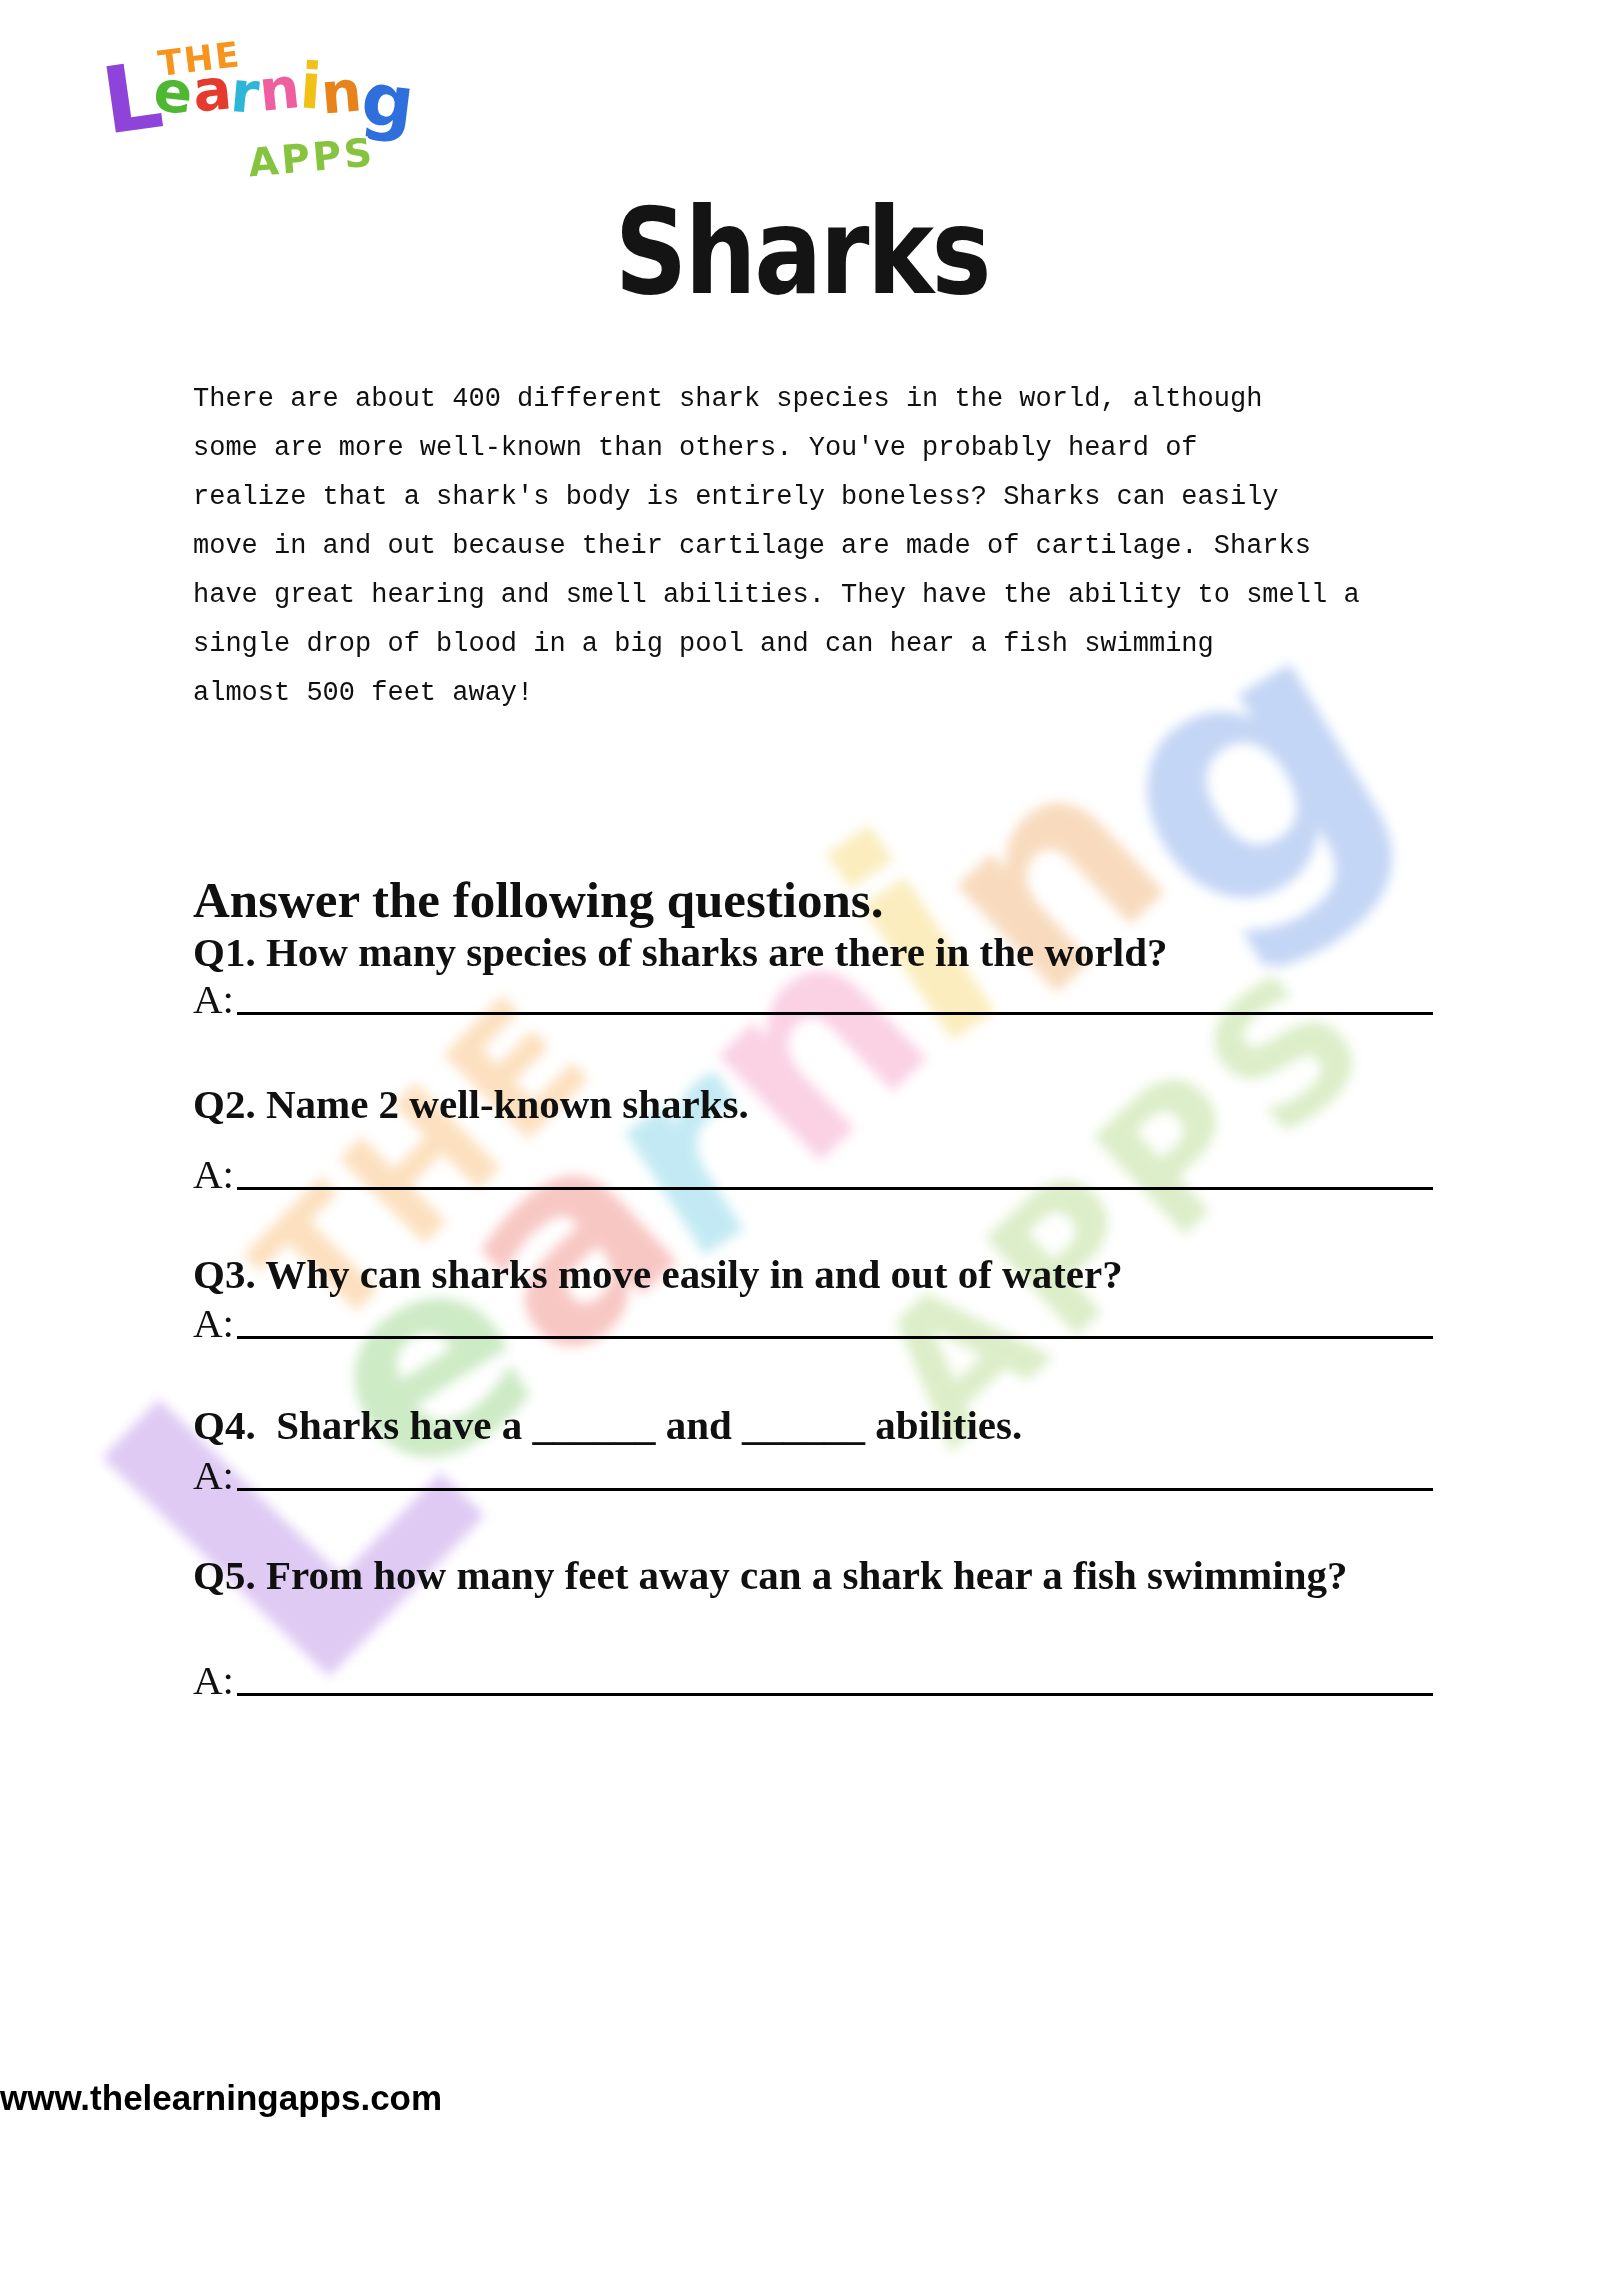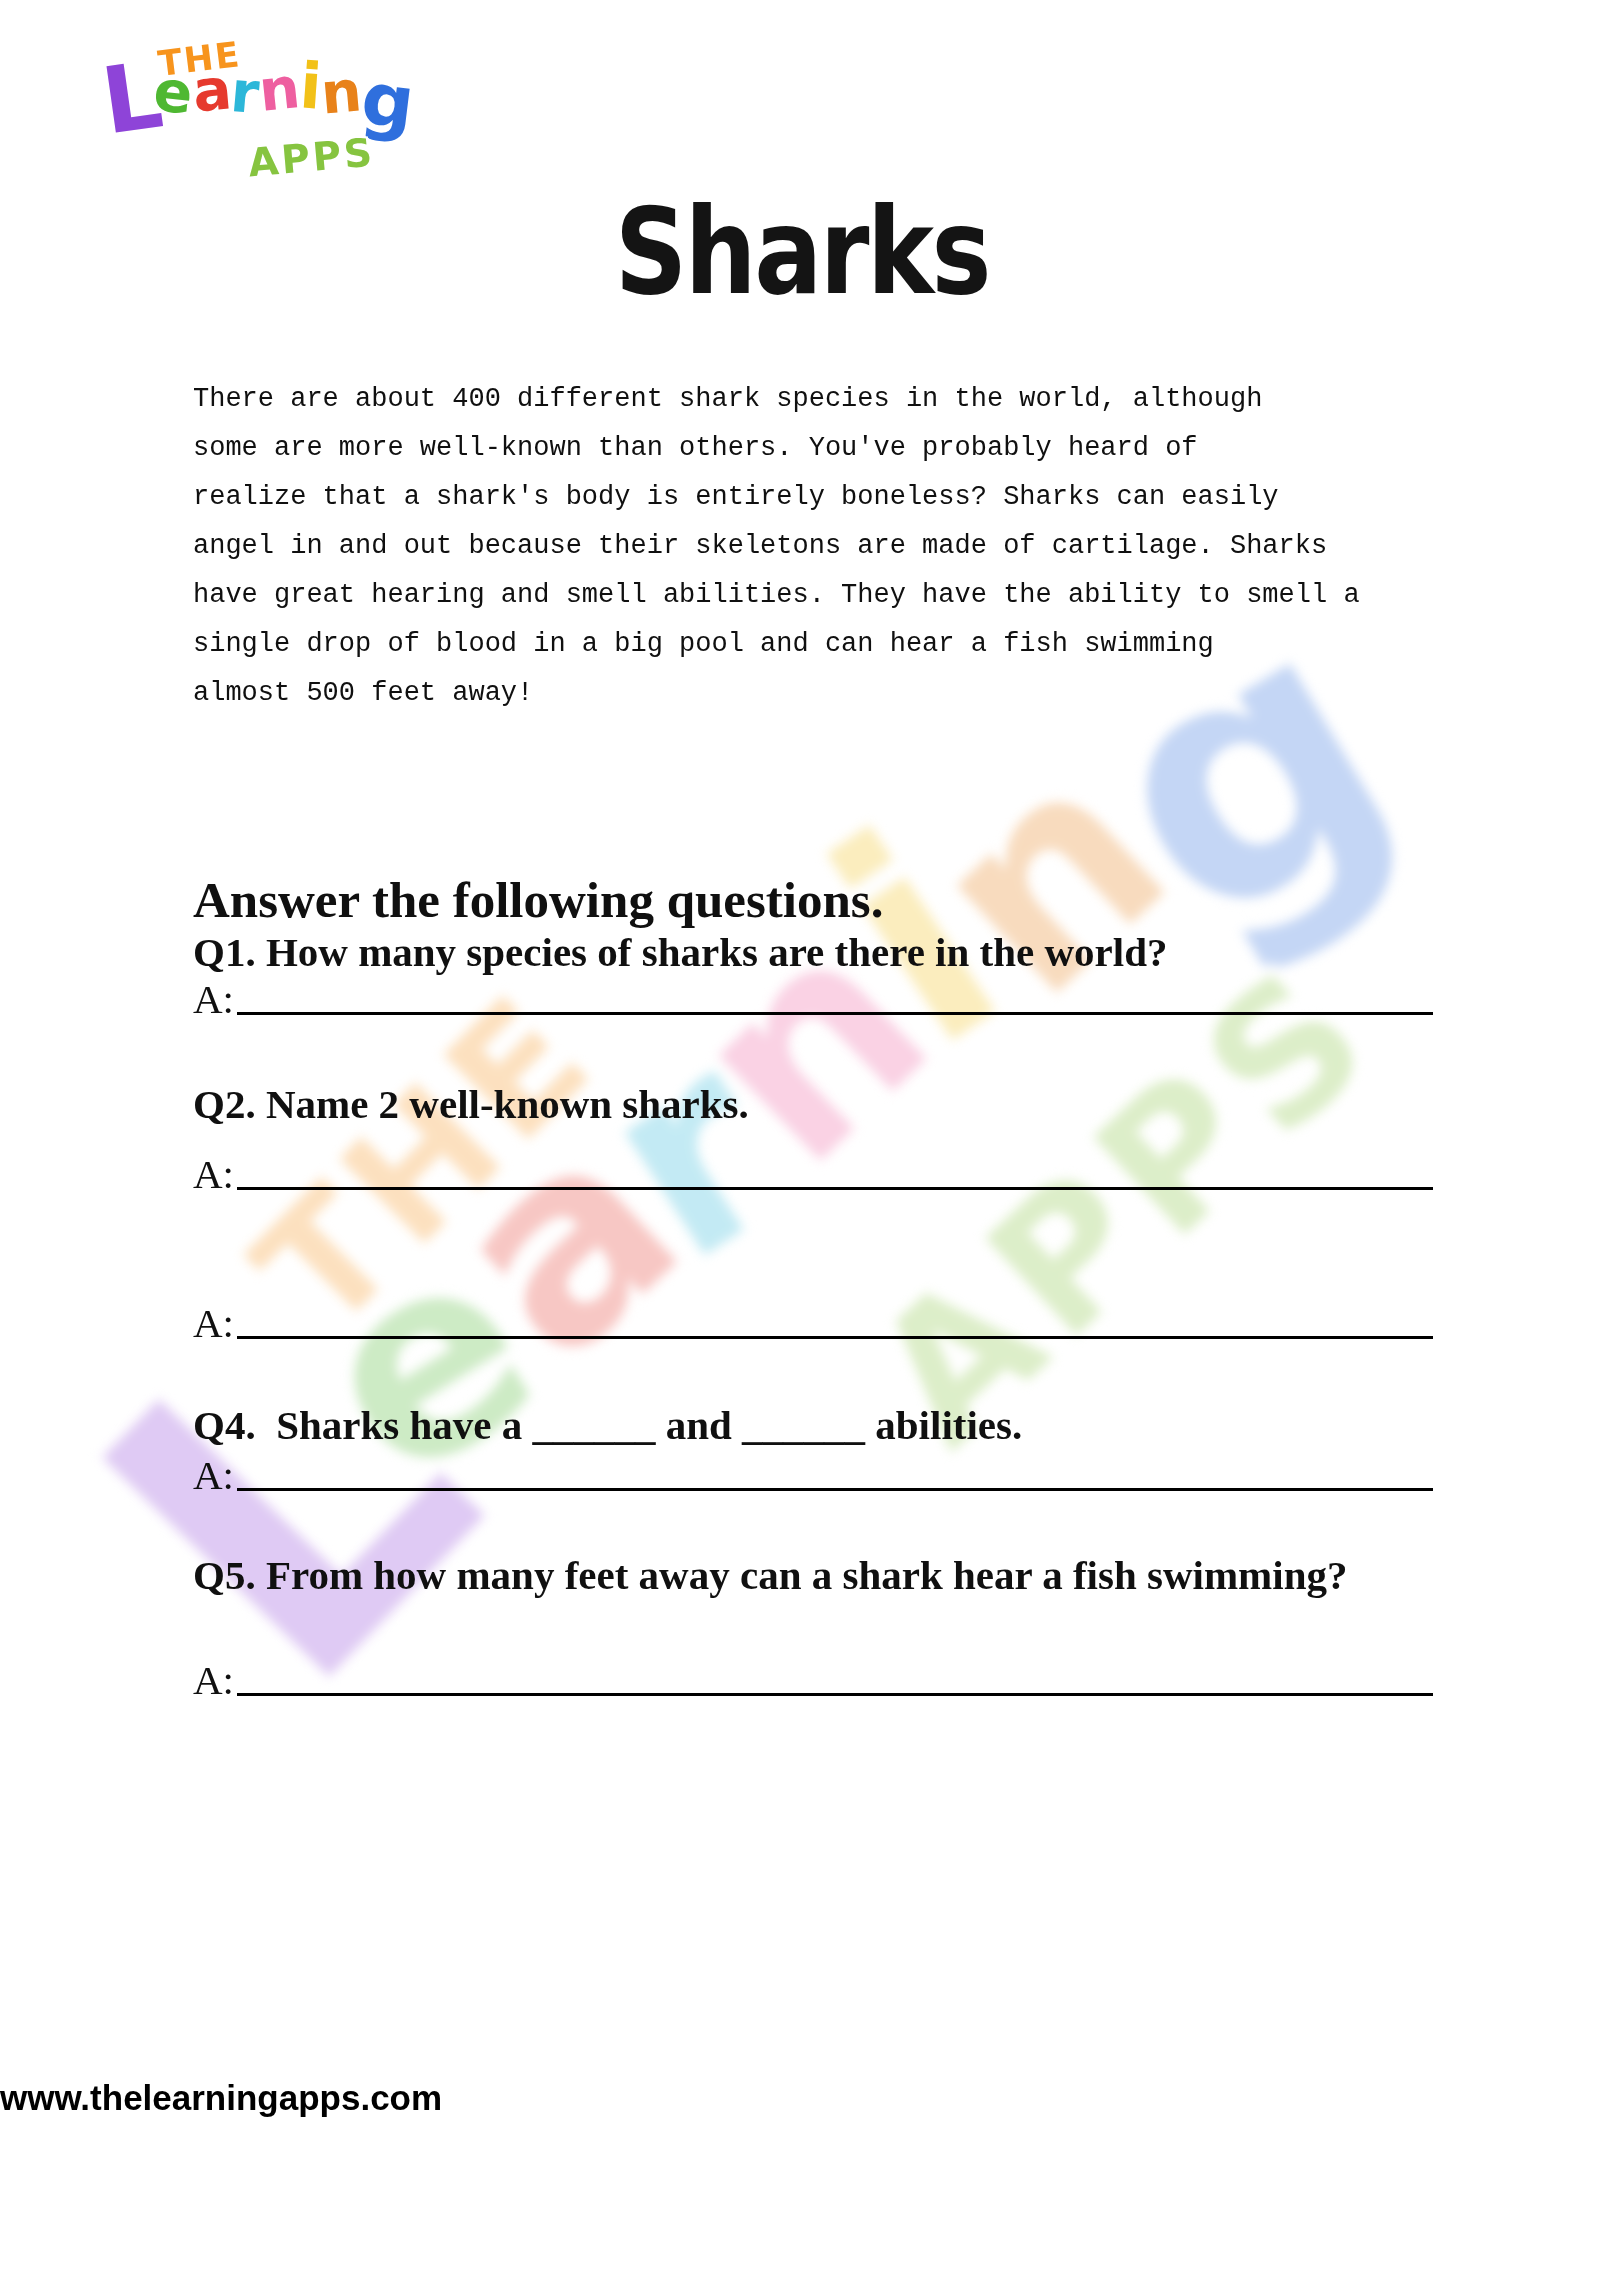--- a/index.html
+++ b/index.html
@@ -87,40 +87,41 @@
     </div>
 
     <div class="title-wrap">
       <span class="t">Sharks</span>
     </div>
 
     <div class="passage">
       <div class="line">There are about 400 different shark species in the world, although</div>
       <div class="line">some are more well-known than others. You've probably heard of</div>
       <div class="line">realize that a shark's body is entirely boneless? Sharks can easily</div>
-      <div class="line">angel in and out because their skeletons are made of cartilage. Sharks</div>
+      <div class="line">move in and out because their cartilage are made of cartilage. Sharks</div>
       <div class="line">have great hearing and smell abilities. They have the ability to smell a</div>
       <div class="line">single drop of blood in a big pool and can hear a fish swimming</div>
       <div class="line">almost 500 feet away!</div>
     </div>
 
     <div class="instructions">Answer the following questions.</div>
 
     <div class="q-label" style="top:928px">Q1. How many species of sharks are there in the world?</div>
     <div class="answer-row" style="top:975px">
       <span>A:</span>
       <span class="answer-line"></span>
     </div>
 
     <div class="q-label" style="top:1080px">Q2. Name 2 well-known sharks.</div>
     <div class="answer-row" style="top:1150px">
       <span>A:</span>
       <span class="answer-line"></span>
     </div>
 
+    <div class="q-label" style="top:1250px">Q3. Why can sharks move easily in and out of water?</div>
     <div class="answer-row" style="top:1299px">
       <span>A:</span>
       <span class="answer-line"></span>
     </div>
 
     <div class="q-label" style="top:1401px">Q4.  Sharks have a ______ and ______ abilities.</div>
     <div class="answer-row" style="top:1451px">
       <span>A:</span>
       <span class="answer-line"></span>
     </div>

